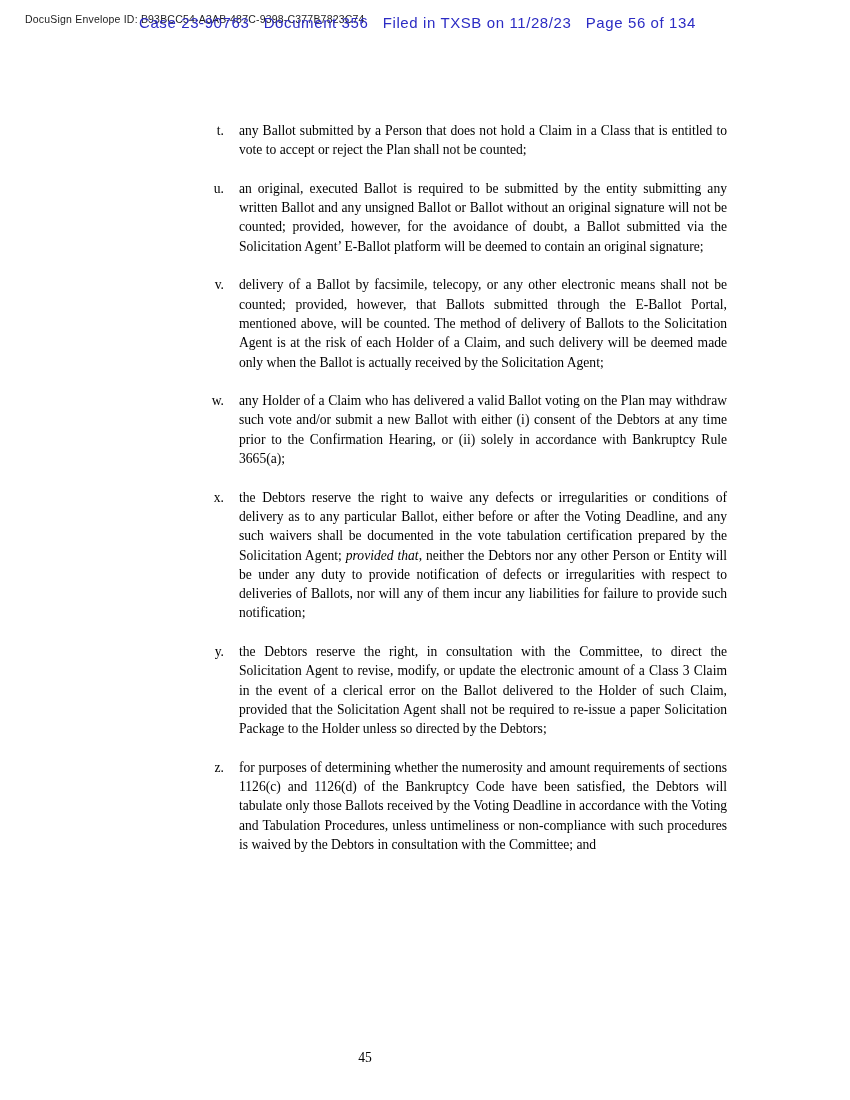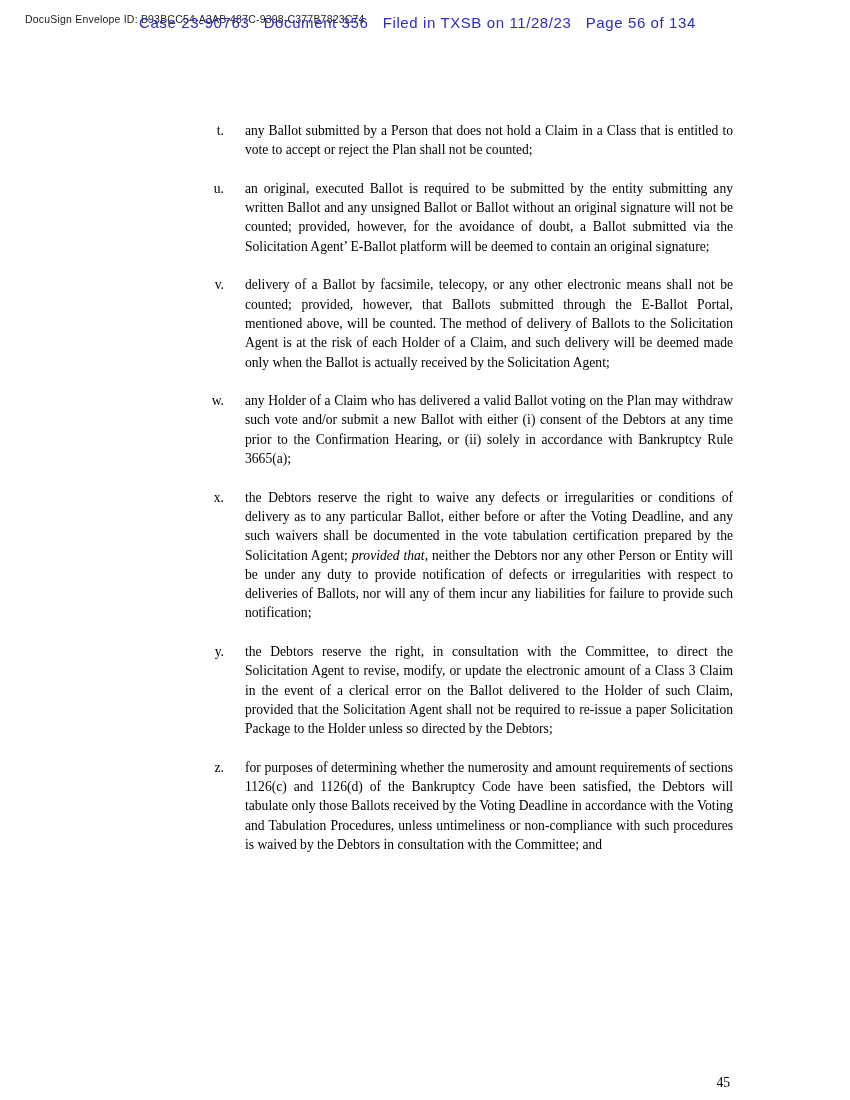--- a/index.html
+++ b/index.html
@@ -46,31 +46,31 @@
     font-size: 13.6px;
     line-height: 19.3px;
   }
   .para-label {
     flex: none;
     width: 51px;
     text-align: right;
   }
   .para-text {
     flex: none;
-    margin-left: 21px;
+    margin-left: 15px;
     width: 488px;
     text-align: justify;
   }
   .para-text i { font-style: italic; }
   .page-footer {
     position: absolute;
     left: 0;
-    top: 1075px;
+    top: 1050px;
     width: 730px;
-    text-align: right;
+    text-align: center;
     font-size: 13.6px;
   }
 </style>
 </head>
 <body>
 
 <div class="page">
 
   <div class="ds-line">DocuSign Envelope ID: B93BCC54-A3AB-487C-9398-C377B7823C74</div>
 

